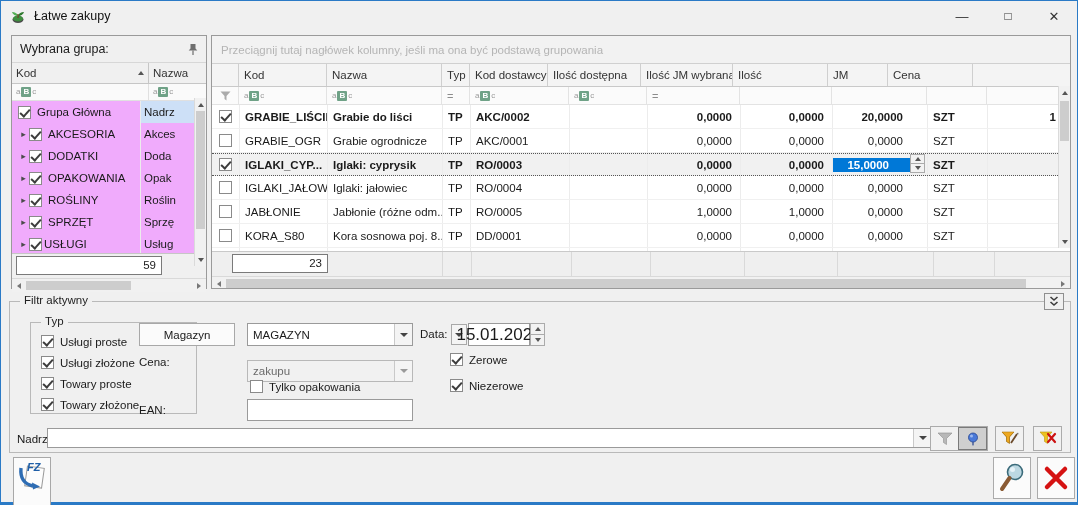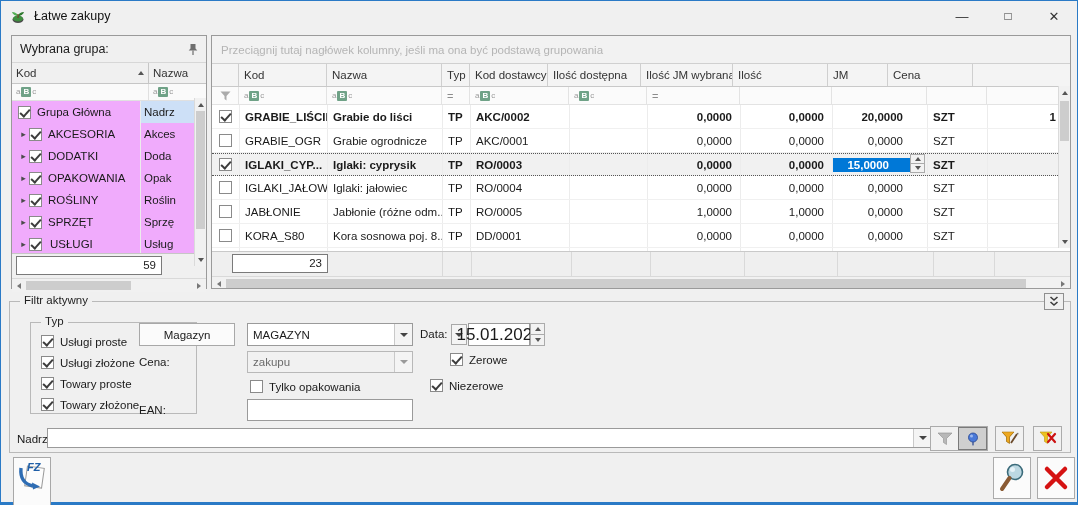--- a/index.html
+++ b/index.html
@@ -25,21 +25,21 @@
   .tri-up-s{width:0;height:0;border-left:3px solid transparent;border-right:3px solid transparent;border-bottom:4px solid #555;}
   .tri-dn-s{width:0;height:0;border-left:3px solid transparent;border-right:3px solid transparent;border-top:4px solid #555;}
   .tri-l{width:0;height:0;border-top:3.5px solid transparent;border-bottom:3.5px solid transparent;border-right:4px solid #777;}
   .tri-r{width:0;height:0;border-top:3.5px solid transparent;border-bottom:3.5px solid transparent;border-left:4px solid #777;}
   .abc{display:inline-flex;align-items:center;font-size:8px;line-height:8px;color:#9a9a9a;}
   .abc em{font-style:normal;}
   .abc b{background:#6fa287;color:#fff;font-weight:bold;padding:1px 2px;margin:0 1px;border-radius:1px;font-size:8px;}
   .combo{background:#fff;border:1px solid #9a9a9a;display:flex;align-items:center;}
   .combo .val{flex:1;padding:0 5px;font-size:11.5px;white-space:nowrap;overflow:hidden;}
   .combo .dd{width:17px;align-self:stretch;display:flex;align-items:center;justify-content:center;border-left:1px solid #c9c9c9;background:#f4f4f4;}
-  .combo.disabled{background:#f1f1f1;color:#6b6b6b;border-color:#b8b8b8;}
+  .combo.disabled{background:#f1f1f1;color:#6b6b6b;border-color:#b8b8b8;margin-top:9px;}
   .btn{background:#fbfbfb;border:1px solid #a8a8a8;display:flex;align-items:center;justify-content:center;font-size:11.5px;cursor:default;}
   .cbrow{display:flex;align-items:center;gap:6px;font-size:11.5px;white-space:nowrap;}
   .groupbox{border:1px solid #b9b9b9;}
   .grouplabel{position:absolute;top:-8px;left:10px;background:#f0f0f0;padding:0 4px;font-size:11.5px;color:#222;}
   .spin{width:15px;align-self:stretch;display:flex;flex-direction:column;flex:none;}
   .spin .sbtn{flex:1;background:#f2f2f2;border:1px solid #ababab;display:flex;align-items:center;justify-content:center;}
   .spin .sbtn + .sbtn{border-top:none;}
 
   
   .lpanel{left:10px;top:34px;width:196px;height:254px;border:1px solid #9a9a9a;background:#fff;}
@@ -202,21 +202,21 @@
             <span class="texp">▸</span>
             <span class="cb on"></span>
             <span style="margin-left: 6px;">SPRZĘT</span>
           </div>
           <div class="ncell">Sprzę</div>
         </div>
         <div class="trow">
           <div class="kcell">
             <span class="texp">▸</span>
             <span class="cb on"></span>
-            <span style="margin-left: 8px;">USŁUGI</span>
+            <span style="margin-left: 2px;">USŁUGI</span>
           </div>
           <div class="ncell">Usług</div>
         </div>
       </div>
     <div class="lp-foot">
       <div class="countbox" style="position:absolute;left:4px;top:2px;width:146px;height:19px;">59</div>
     </div>
     <div class="hscroll">
       <div class="hs-btn">
           <span class="tri-l"></span>
@@ -509,21 +509,21 @@
     </div>
 
     <label class="abs cbrow" style="left:440px;top:51px;">
       <span class="cb on"></span>
       <span>Zerowe</span>
     </label>
     <label class="abs cbrow" style="left:240px;top:78px;">
       <span class="cb"></span>
       <span>Tylko opakowania</span>
     </label>
-    <label class="abs cbrow" style="left:420px;top:77px;">
+    <label class="abs cbrow" style="left:440px;top:77px;">
       <span class="cb on"></span>
       <span>Niezerowe</span>
     </label>
 
     <span class="abs" style="left:129px;top:102px;font-size:11.5px;">EAN:</span>
     <div class="abs" style="left:237px;top:97px;width:166px;height:22px;background:#fff;border:1px solid #9a9a9a;"></div>
 
     <span class="abs" style="left:7px;top:131px;font-size:11.5px;">Nadrz:</span>
     <div class="abs combo" style="left:37px;top:126px;width:885px;height:20px;">
       <span class="val"></span>

